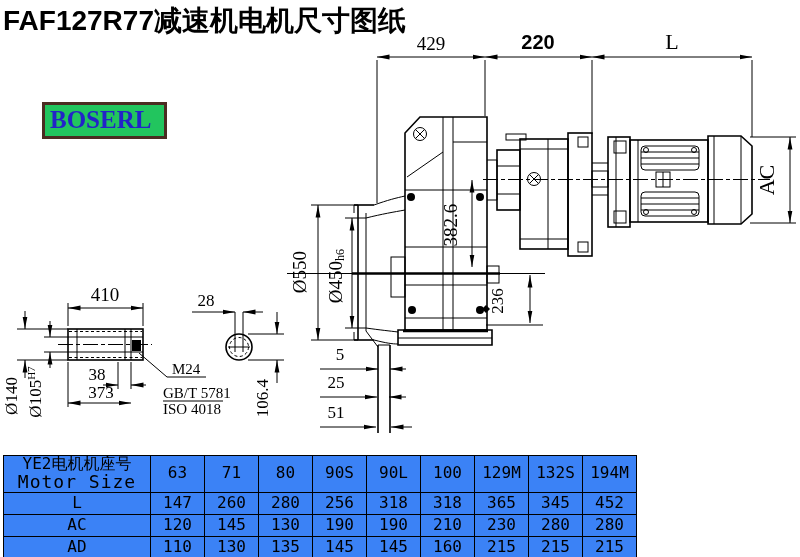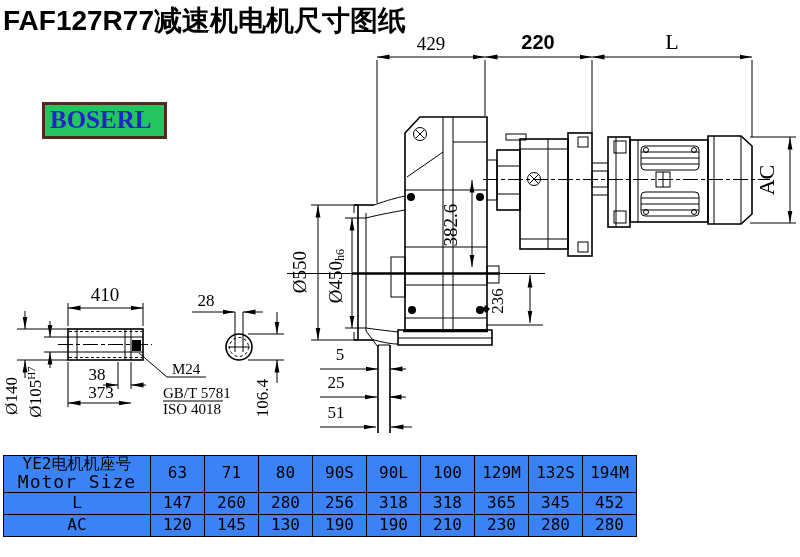--- a/index.html
+++ b/index.html
@@ -316,16 +316,28 @@
       <td>120</td>
       <td>145</td>
       <td>130</td>
       <td>190</td>
       <td>190</td>
       <td>210</td>
       <td>230</td>
       <td>280</td>
       <td>280</td>
     </tr>
+    <tr>
+      <td>AD</td>
+      <td>110</td>
+      <td>130</td>
+      <td>135</td>
+      <td>145</td>
+      <td>145</td>
+      <td>160</td>
+      <td>215</td>
+      <td>215</td>
+      <td>215</td>
+    </tr>
   </tbody>
     </table>
 
 </div>
 
 </body></html>

